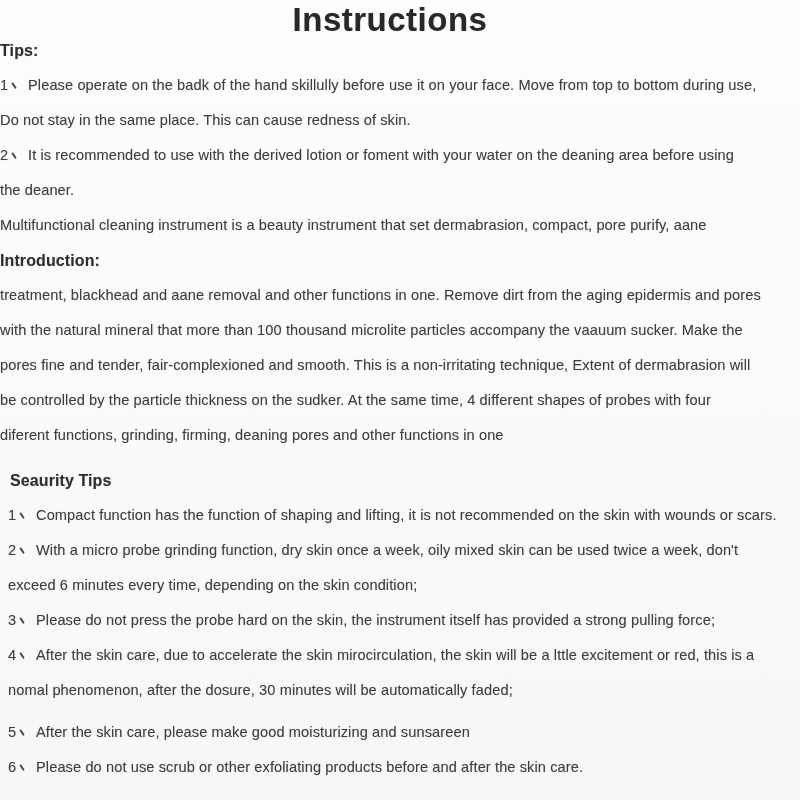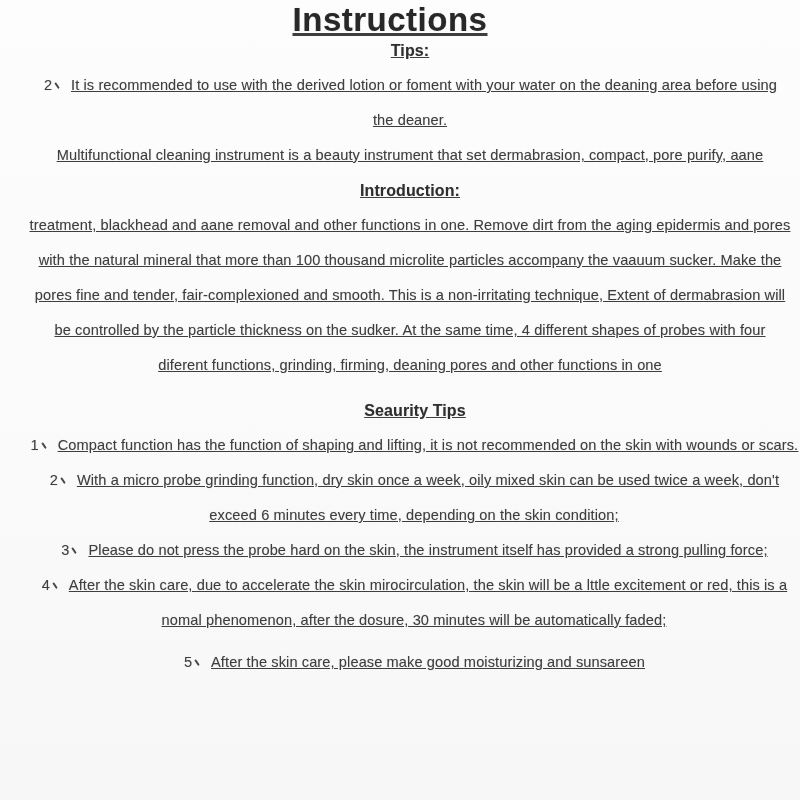--- a/index.html
+++ b/index.html
@@ -13,39 +13,37 @@
     background: #f5f5f5;
   }
   .page {
     position: relative;
     width: 800px;
     height: 800px;
     background: linear-gradient(180deg, #fdfdfd 0%, #fafafa 55%, #f7f7f7 100%);
     font-family: "Liberation Sans", "DejaVu Sans", sans-serif;
     color: #3e3e3e;
     overflow: hidden;
-    text-decoration: underline;
   }
   .title {
     margin: 0;
     height: 38px;
     line-height: 40px;
     font-size: 33px;
     font-weight: 700;
     letter-spacing: 0.5px;
     text-align: center;
     color: #282828;
     transform: translateX(-10px);
     text-shadow: 0 0 1px rgba(60,60,60,0.35);
   }
   .content {
     margin-top: -5px;
-    padding-left: 20px;
+    padding-left: 0;
     text-shadow: 0 0 1px rgba(90,90,90,0.35);
-    text-align: center;
   }
   .line {
     height: 35px;
     line-height: 35px;
     font-size: 14.6px;
     white-space: nowrap;
     letter-spacing: 0.1px;
   }
   .heading {
     font-weight: 700;
@@ -92,20 +90,26 @@
 
 <div class="page">
 
   <h1 class="title">Instructions</h1>
 
   <div class="content">
 
     <div class="section">
       <div class="line heading">Tips:</div>
 
+      <div>
+        <div class="line">
+          <span class="num">1</span><span class="dun"></span><span>Please operate on the badk of the hand skillully before use it on your face. Move from top to bottom during use,</span>
+        </div>
+        <div class="line">Do not stay in the same place. This can cause redness of skin.</div>
+      </div>
 
       <div>
         <div class="line">
           <span class="num">2</span><span class="dun"></span><span>It is recommended to use with the derived lotion or foment with your water on the deaning area before using</span>
         </div>
         <div class="line">the deaner.</div>
       </div>
     </div>
 
     <div class="section">
@@ -146,16 +150,21 @@
         </div>
         <div class="line">nomal phenomenon, after the dosure, 30 minutes will be automatically faded;</div>
       </div>
 
       <div>
         <div class="line extra-gap">
           <span class="num">5</span><span class="dun"></span><span>After the skin care, please make good moisturizing and sunsareen</span>
         </div>
       </div>
 
+      <div>
+        <div class="line">
+          <span class="num">6</span><span class="dun"></span><span>Please do not use scrub or other exfoliating products before and after the skin care.</span>
+        </div>
+      </div>
     </div>
 
   </div>
 </div>
 
 </body></html>

